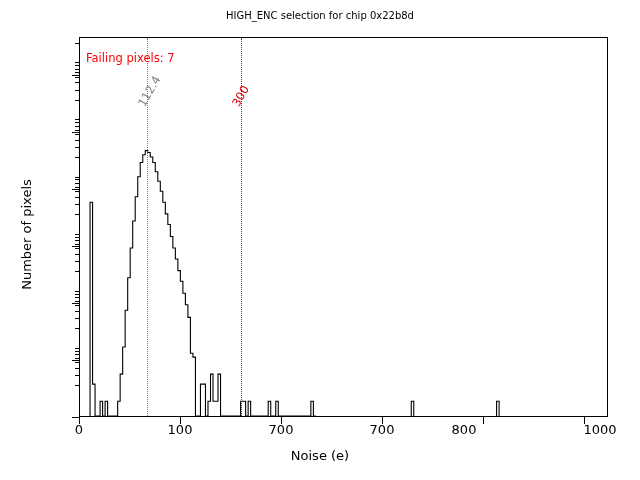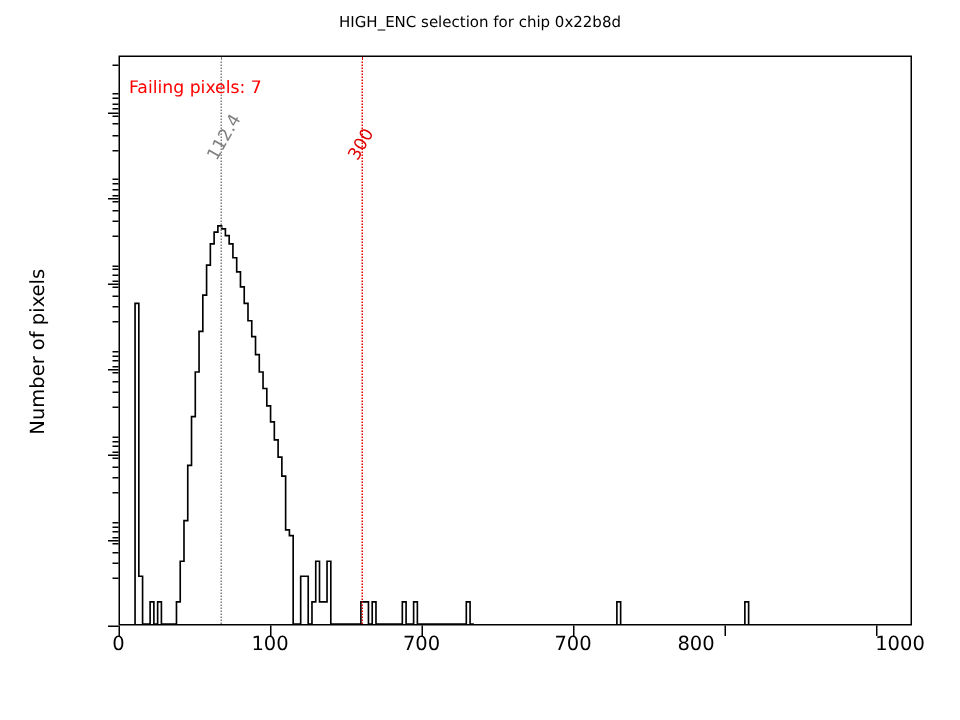--- a/index.html
+++ b/index.html
@@ -114,20 +114,21 @@
   }
 </style>
 </head>
 <body>
 
 <div id="figure">
 
   <div id="chart-title">HIGH_ENC selection for chip 0x22b8d</div>
 
   <div id="ylabel">Number of pixels</div>
+  <div id="xlabel">Noise (e)</div>
 
   <div class="tickmark ytick-major" style="top:417px;"></div>
   <div class="tickmark ytick-major" style="top:360px;"></div>
   <div class="tickmark ytick-major" style="top:303px;"></div>
   <div class="tickmark ytick-major" style="top:246px;"></div>
   <div class="tickmark ytick-major" style="top:189px;"></div>
   <div class="tickmark ytick-major" style="top:132px;"></div>
   <div class="tickmark ytick-major" style="top:75px;"></div>
 
   <div id="yminor-ticks">

